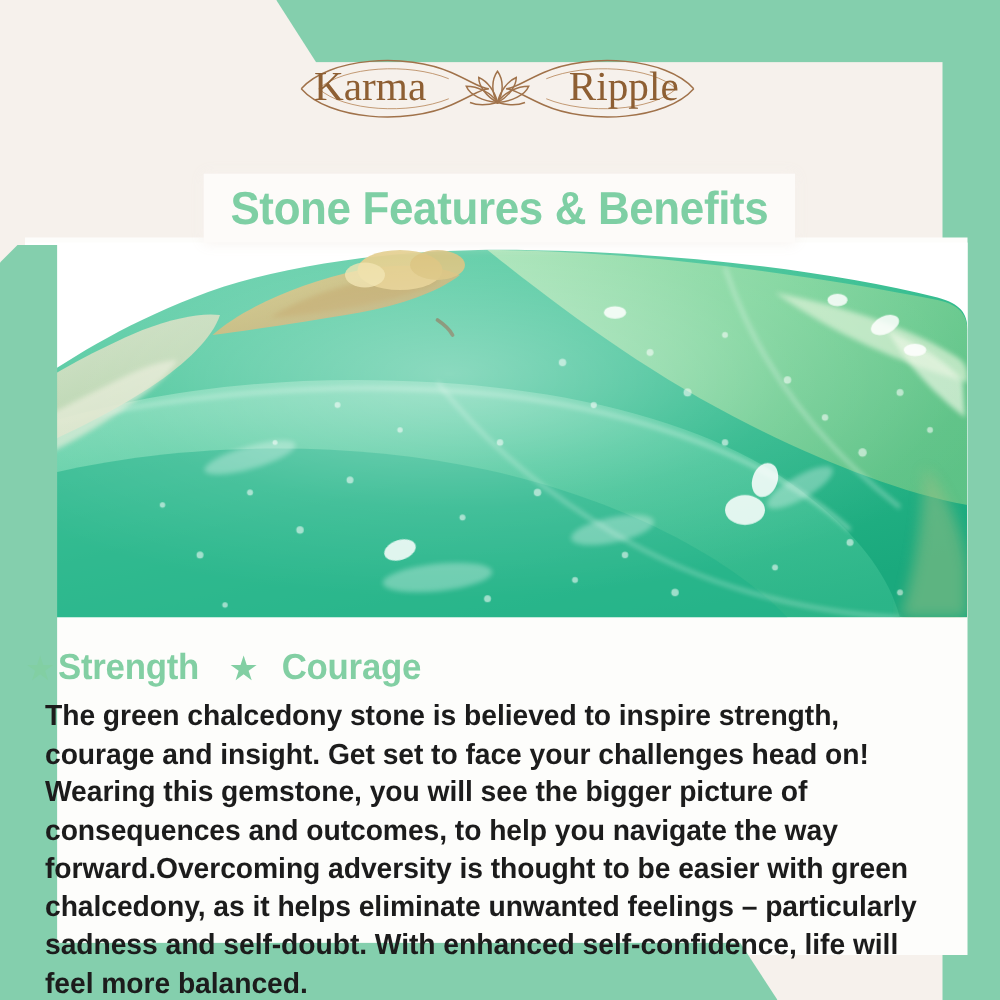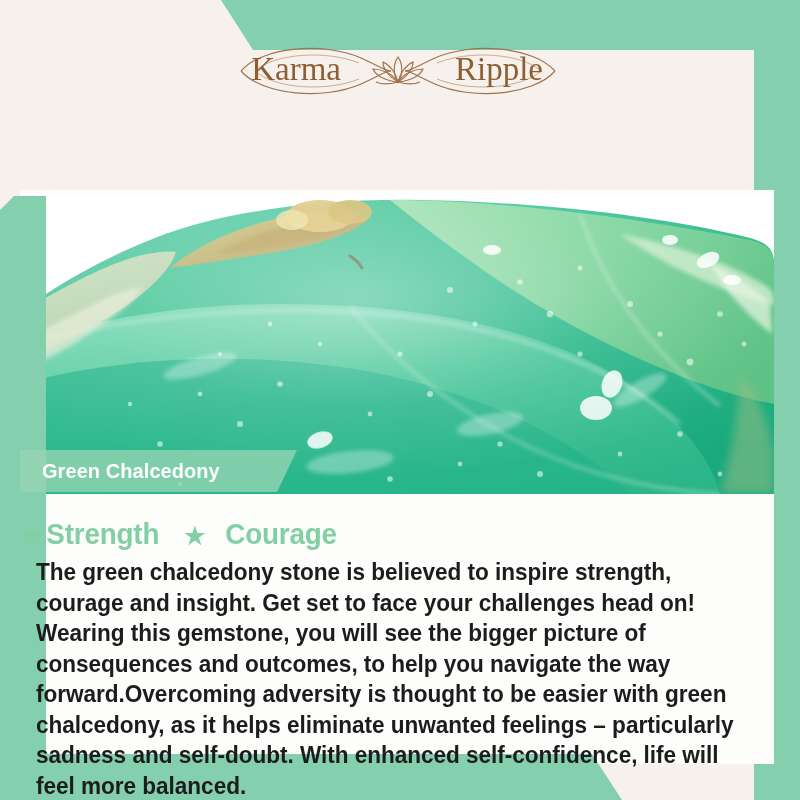--- a/index.html
+++ b/index.html
@@ -371,27 +371,27 @@
         <ellipse cx="470" cy="230" rx="34" ry="10" transform="rotate(-12 470 230)"></ellipse>
         <ellipse cx="330" cy="268" rx="44" ry="11" transform="rotate(-6 330 268)"></ellipse>
         <ellipse cx="620" cy="196" rx="30" ry="9" transform="rotate(-30 620 196)"></ellipse>
         <ellipse cx="180" cy="172" rx="38" ry="9" transform="rotate(-16 180 172)"></ellipse>
       </g>
 
       <path d="M720 180 C 738 200, 750 230, 754 258 L 754 300 L 700 300 C 712 262, 718 218, 720 180 Z" fill="#9fbf86" opacity="0.5" filter="url(#blurMd)"></path>
     </svg>
   </div>
 
-  <div class="stone-caption">
-    <span>Green Chalcedony</span>
-  </div>
 
   <div class="deco-left-bar"></div>
   <div class="deco-bottom-left"></div>
 
+  <div class="title-banner">
+    <div class="title-text">Stone Features &amp; Benefits</div>
+  </div>
 
   <div class="keywords">
     <span class="kw-star">★</span><span class="kw">Strength</span>
     <span class="kw-gap"></span>
     <span class="kw-star">★</span>
     <span class="kw-gap"></span><span class="kw">Courage</span>
   </div>
 
   <div class="body-text">The green chalcedony stone is believed to inspire strength, courage and insight. Get set to face your challenges head on! Wearing this gemstone, you will see the bigger picture of consequences and outcomes, to help you navigate the way forward.Overcoming adversity is thought to be easier with green chalcedony, as it helps eliminate unwanted feelings – particularly sadness and self-doubt. With enhanced self-confidence, life will feel more balanced.</div>
 

